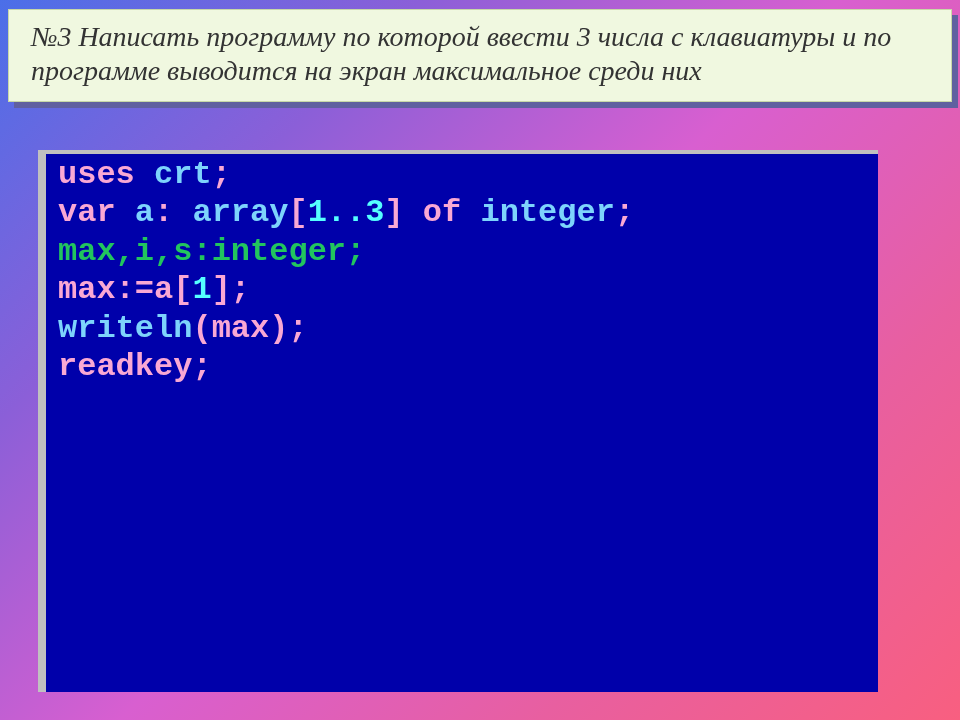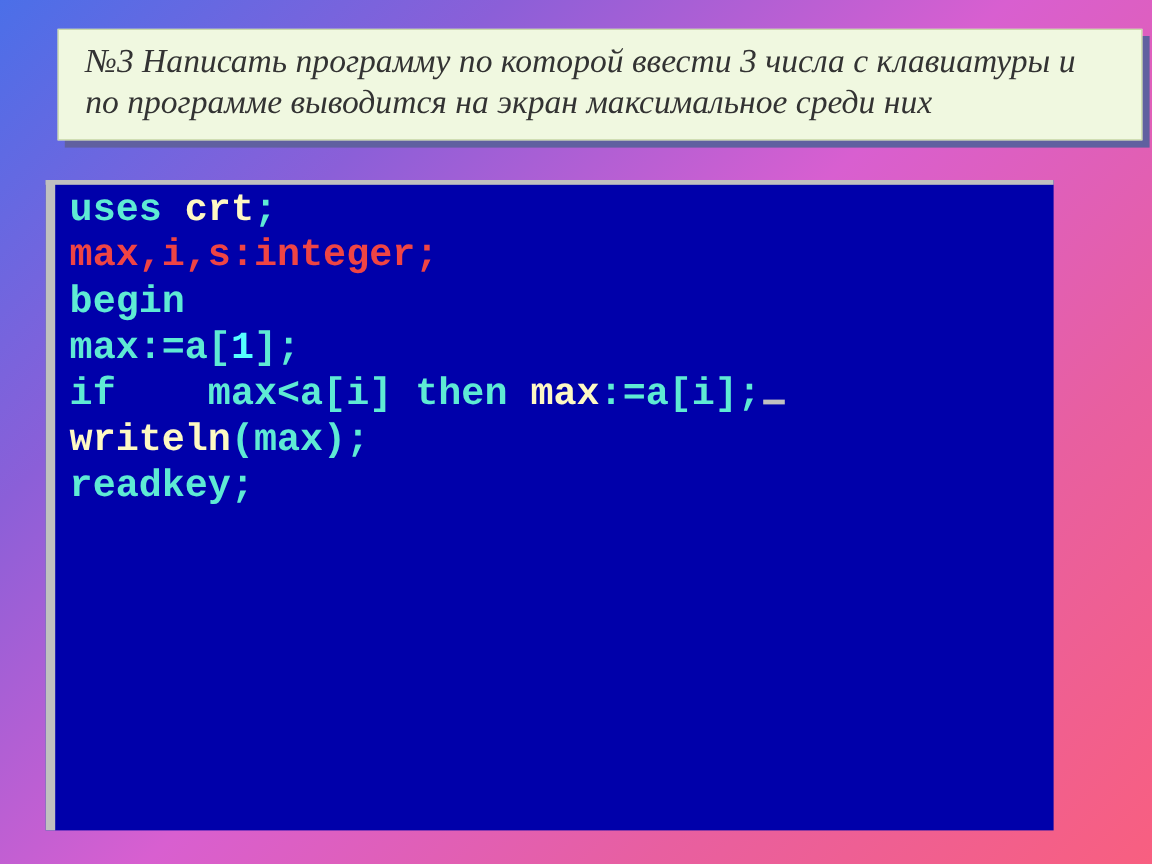--- a/index.html
+++ b/index.html
@@ -7,28 +7,27 @@
     width: 960px;
     height: 720px;
     background: linear-gradient(135deg, #4B6FE8 0%, #8B5FD8 25%, #D85FD0 50%, #E85FA0 75%, #F85F80 100%);
     font-family: Georgia, 'Times New Roman', serif;
     overflow: hidden;
     position: relative;
   }
 
   .task-box {
     position: absolute;
-    top: 24px;
+    top: 9px;
     left: 8px;
     right: 8px;
     background: #F0F8E0;
     border: 1px solid #c8d8a8;
     padding: 10px 22px 14px 22px;
     box-shadow: 6px 6px 0 #6060a0;
-    margin-left: 40px;
   }
   .task-box p {
     color: #333333;
     font-size: 28px;
     line-height: 1.2;
     font-style: italic;
   }
 
   .code-panel {
     position: absolute;
@@ -44,44 +43,43 @@
 
   .code-line {
     font-family: 'Courier New', monospace;
     font-weight: bold;
     font-size: 32px;
     line-height: 1.20;
     color: #ffffff;
     white-space: pre;
   }
 
-  .tk-white  { color: #5eead4; }
-  .tk-yellow { color: #fef9c3; }
+  .tk-white  { color: #f9a8d4; }
+  .tk-yellow { color: #7dd3fc; }
   .tk-cyan   { color: #55ffff; }
-  .tk-red    { color: #ef4444; }
+  .tk-red    { color: #22c55e; }
 
   .cursor {
     display: inline-block;
     width: 18px;
     height: 4px;
     background: #C0C0C0;
     vertical-align: baseline;
     margin-left: 2px;
   }
 </style>
 </head>
 <body>
 
 <div class="task-box">
   <p>№3  Написать программу по которой ввести 3 числа с клавиатуры и по программе выводится на экран максимальное среди них</p>
 </div>
 
 <div class="code-panel">
   <div id="code-container">
       <div class="code-line"><span class="tk-white">uses </span><span class="tk-yellow">crt</span><span class="tk-white">;</span></div>
+      <div class="code-line"><span class="tk-white">var </span><span class="tk-yellow">a</span><span class="tk-white">: </span><span class="tk-yellow">array</span><span class="tk-white">[</span><span class="tk-cyan">1..3</span><span class="tk-white">] </span><span class="tk-white">of </span><span class="tk-yellow">integer</span><span class="tk-white">;</span></div>
       <div class="code-line"><span class="tk-red">max,i,s:integer;</span></div>
-      <div class="code-line"><span class="tk-white">begin</span></div>
       <div class="code-line"><span class="tk-white">max:=a[</span><span class="tk-cyan">1</span><span class="tk-white">];</span></div>
-      <div class="code-line"><span class="tk-white">if</span><span class="tk-white">    max&lt;a[i] </span><span class="tk-white">then </span><span class="tk-yellow">max</span><span class="tk-white">:=a[i];</span><span class="cursor"></span></div>
       <div class="code-line"><span class="tk-yellow">writeln</span><span class="tk-white">(max);</span></div>
       <div class="code-line"><span class="tk-white">readkey;</span></div>
     </div>
 </div>
 
 </body></html>

